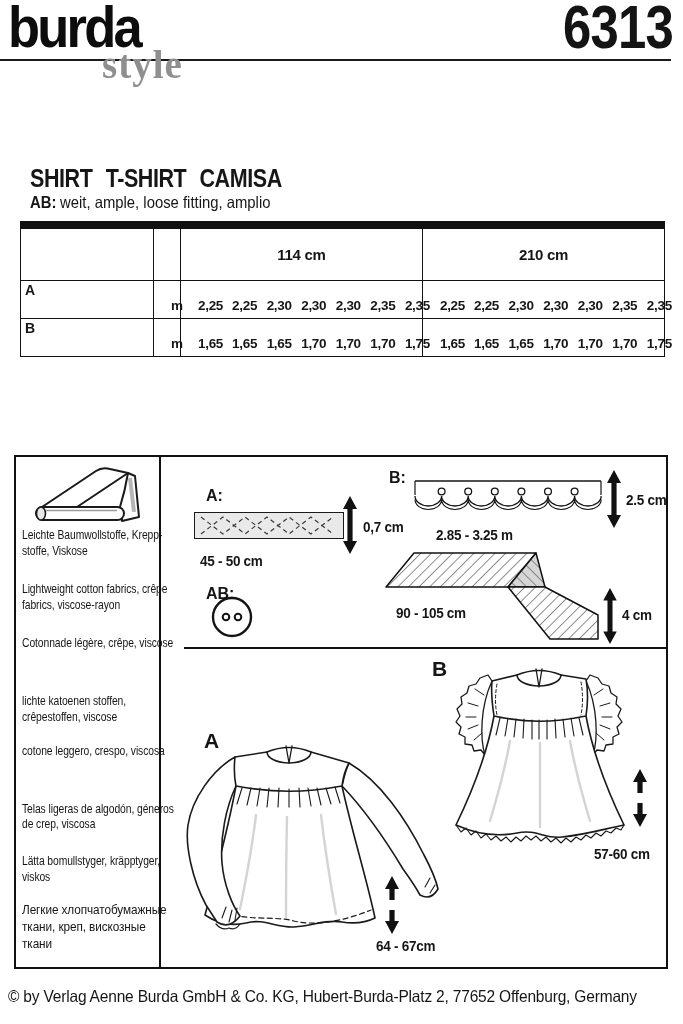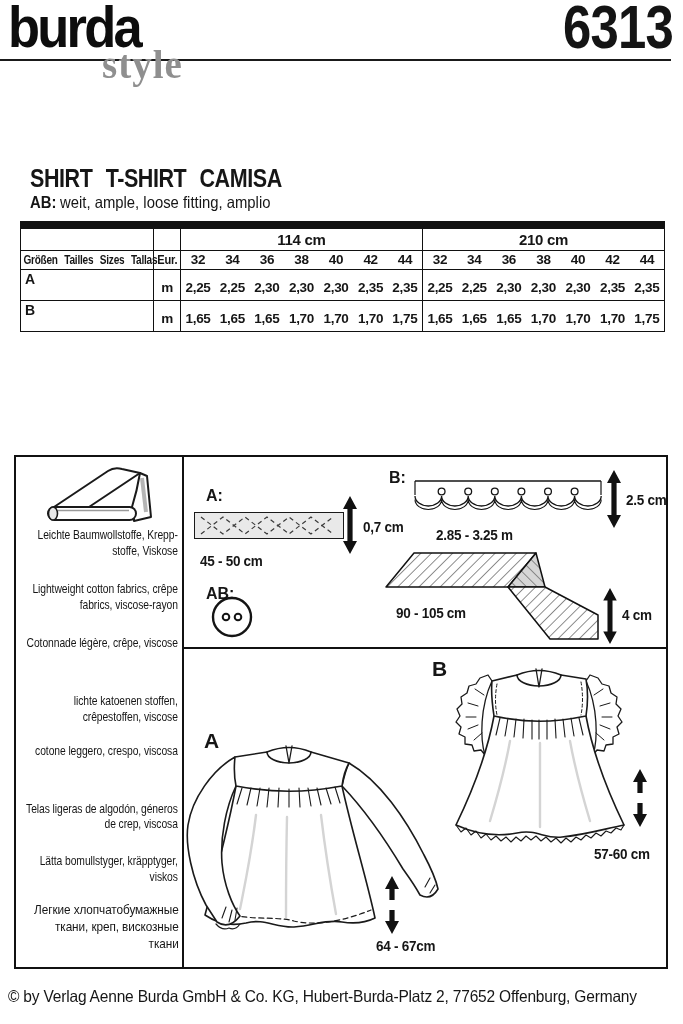--- a/index.html
+++ b/index.html
@@ -21,37 +21,37 @@
     word-spacing:9px;letter-spacing:-.5px;transform:scaleX(.86);transform-origin:left top;white-space:nowrap;}
   .subtitle{position:absolute;left:30px;top:193px;font-size:16.5px;
     transform:scaleX(.9);transform-origin:left top;white-space:nowrap;}
   .subtitle b{font-weight:700;margin-right:4px;}
 
   
   .tblwrap{position:absolute;left:20px;top:221px;width:645px;}
   .tbar{height:8px;background:#111;}
   table.sizes{border-collapse:collapse;width:645px;table-layout:fixed;
     border-left:1.6px solid #111;border-right:1.6px solid #111;}
-  table.sizes td{border-bottom:1.6px solid #111;padding:0;text-align:center;
+  table.sizes td{border-bottom:1.6px solid #111;padding:17px;text-align:center;
     font-weight:700;font-size:13.5px;letter-spacing:-.3px;overflow:visible;}
   td.sepR{border-right:1.8px solid #111;}
   tr.grp td{height:21px;font-size:15px;vertical-align:middle;}
   tr.hdr td{height:19px;vertical-align:middle;font-size:13.5px;}
   .lblhdr{white-space:nowrap;text-align:left !important;}
   .lblhdr span{display:inline-block;transform:scaleX(.8);transform-origin:left center;
     font-size:12.6px;word-spacing:5px;white-space:nowrap;padding-left:3px;}
   .eur span{display:inline-block;transform:scaleX(.88);transform-origin:center;font-size:12.6px;}
   tr.vrow td{height:31px;vertical-align:bottom;padding-bottom:5px;}
   tr.vrow td.rowlbl{vertical-align:top;text-align:left;padding:1px 0 0 4px;font-size:14px;}
 
   
   .infobox{position:absolute;left:14px;top:455px;width:654px;height:514px;
     border:2.5px solid #111;background:#fff;}
-  .fab-col{position:absolute;left:0;top:0;bottom:0;width:168px;border-right:2px solid #111;
-    padding:4px 5px 0 6px;text-align:right;}
+  .fab-col{position:absolute;left:0;top:0;bottom:0;width:145px;border-right:2px solid #111;
+    padding:4px 5px 0 6px;}
   .fab-col .bolt{display:block;margin:2px auto 0 auto;}
   .fab-col p{margin:0;font-size:12.6px;font-weight:500;line-height:1.24;letter-spacing:-.1px;
     width:190px;transform:scaleX(.82);transform-origin:left top;}
   .fab-col p:nth-of-type(1){margin-top:3px;}
   .fab-col p:nth-of-type(2){margin-top:23px;}
   .fab-col p:nth-of-type(3){margin-top:23px;}
   .fab-col p:nth-of-type(4){margin-top:42px;}
   .fab-col p:nth-of-type(5){margin-top:19px;}
   .fab-col p:nth-of-type(6){margin-top:42px;}
   .fab-col p:nth-of-type(7){margin-top:21px;}
@@ -92,38 +92,20 @@
           <col style="width:133px">
           <col style="width:27px">
         </colgroup>
       <tbody>
           <tr class="grp" data-name="width-group-row">
         <td class="sepR" data-name="empty-cell"></td>
         <td class="sepR" data-name="empty-cell"></td>
         <td colspan="7" class="sepR" data-name="fabric-width-114">114 cm</td>
         <td colspan="7" data-name="fabric-width-140">210 cm</td>
       </tr>
-      <tr class="hdr" data-name="sizes-header-row">
-        <td class="sepR lblhdr" data-name="sizes-label-header"><span>Größen Tailles Sizes Tallas</span></td>
-        <td class="sepR eur" data-name="unit-header"><span>Eur.</span></td>
-      <td data-name="size-col-header">32</td>
-            <td data-name="size-col-header">34</td>
-            <td data-name="size-col-header">36</td>
-            <td data-name="size-col-header">38</td>
-            <td data-name="size-col-header">40</td>
-            <td data-name="size-col-header">42</td>
-            <td class="sepR" data-name="size-col-header">44</td>
-            <td data-name="size-col-header">32</td>
-            <td data-name="size-col-header">34</td>
-            <td data-name="size-col-header">36</td>
-            <td data-name="size-col-header">38</td>
-            <td data-name="size-col-header">40</td>
-            <td data-name="size-col-header">42</td>
-            <td data-name="size-col-header">44</td>
-          </tr>
       <tr class="vrow" data-name="yardage-row-a">
         <td class="sepR rowlbl" data-name="view-a-row-label">A</td>
         <td class="sepR" data-name="unit-cell">m</td>
       <td data-name="yardage-cell">2,25</td>
             <td data-name="yardage-cell">2,25</td>
             <td data-name="yardage-cell">2,30</td>
             <td data-name="yardage-cell">2,30</td>
             <td data-name="yardage-cell">2,30</td>
             <td data-name="yardage-cell">2,35</td>
             <td class="sepR" data-name="yardage-cell">2,35</td>

